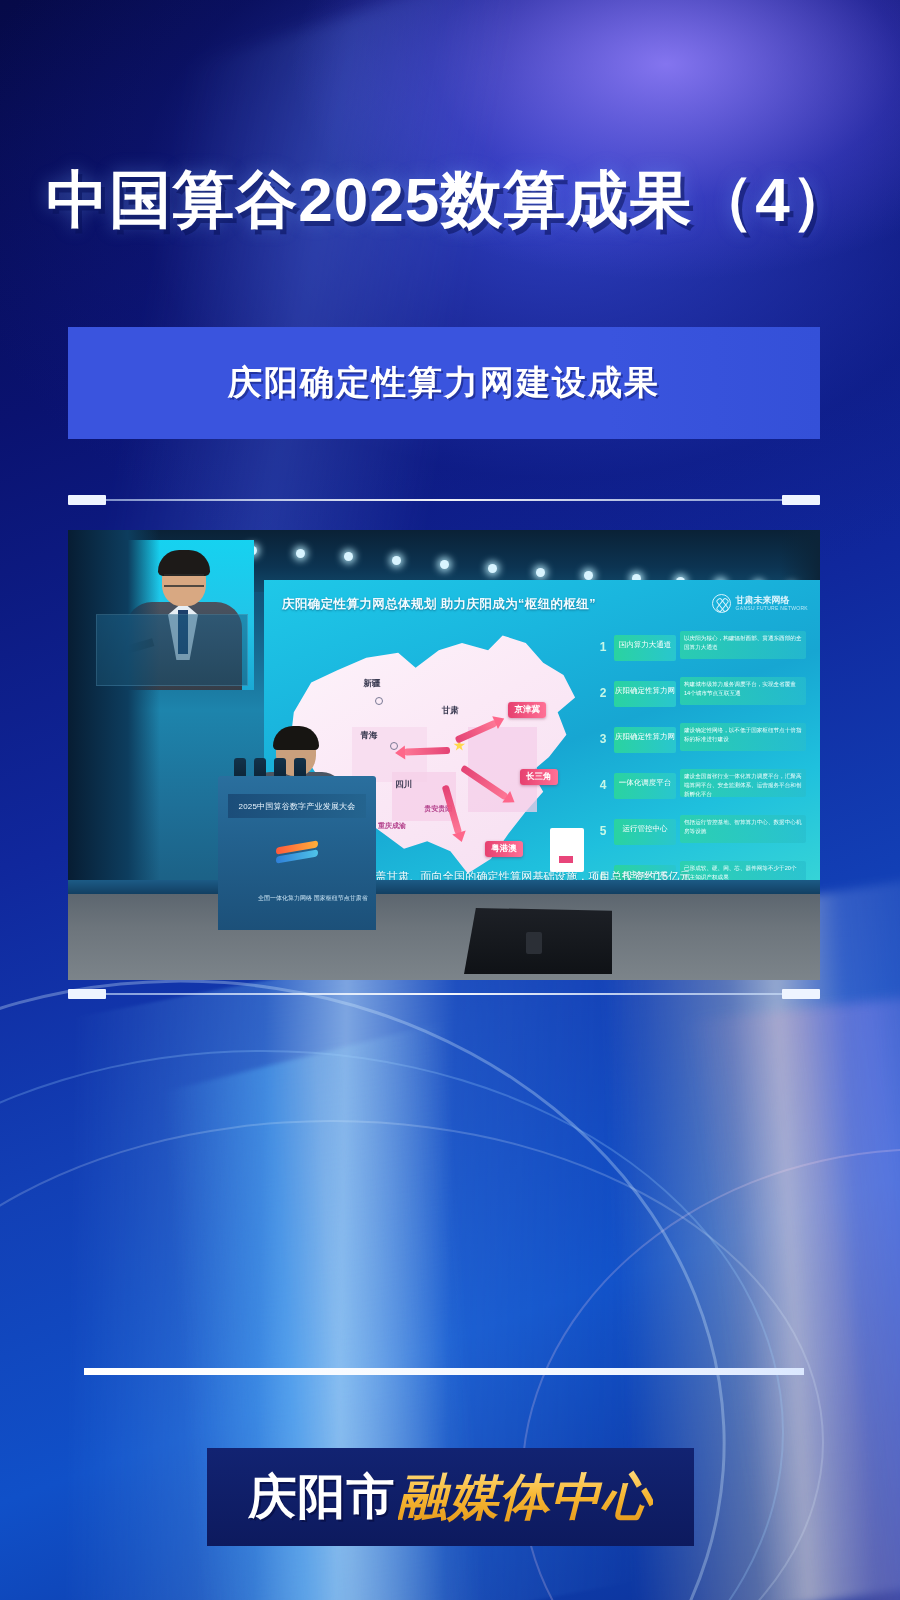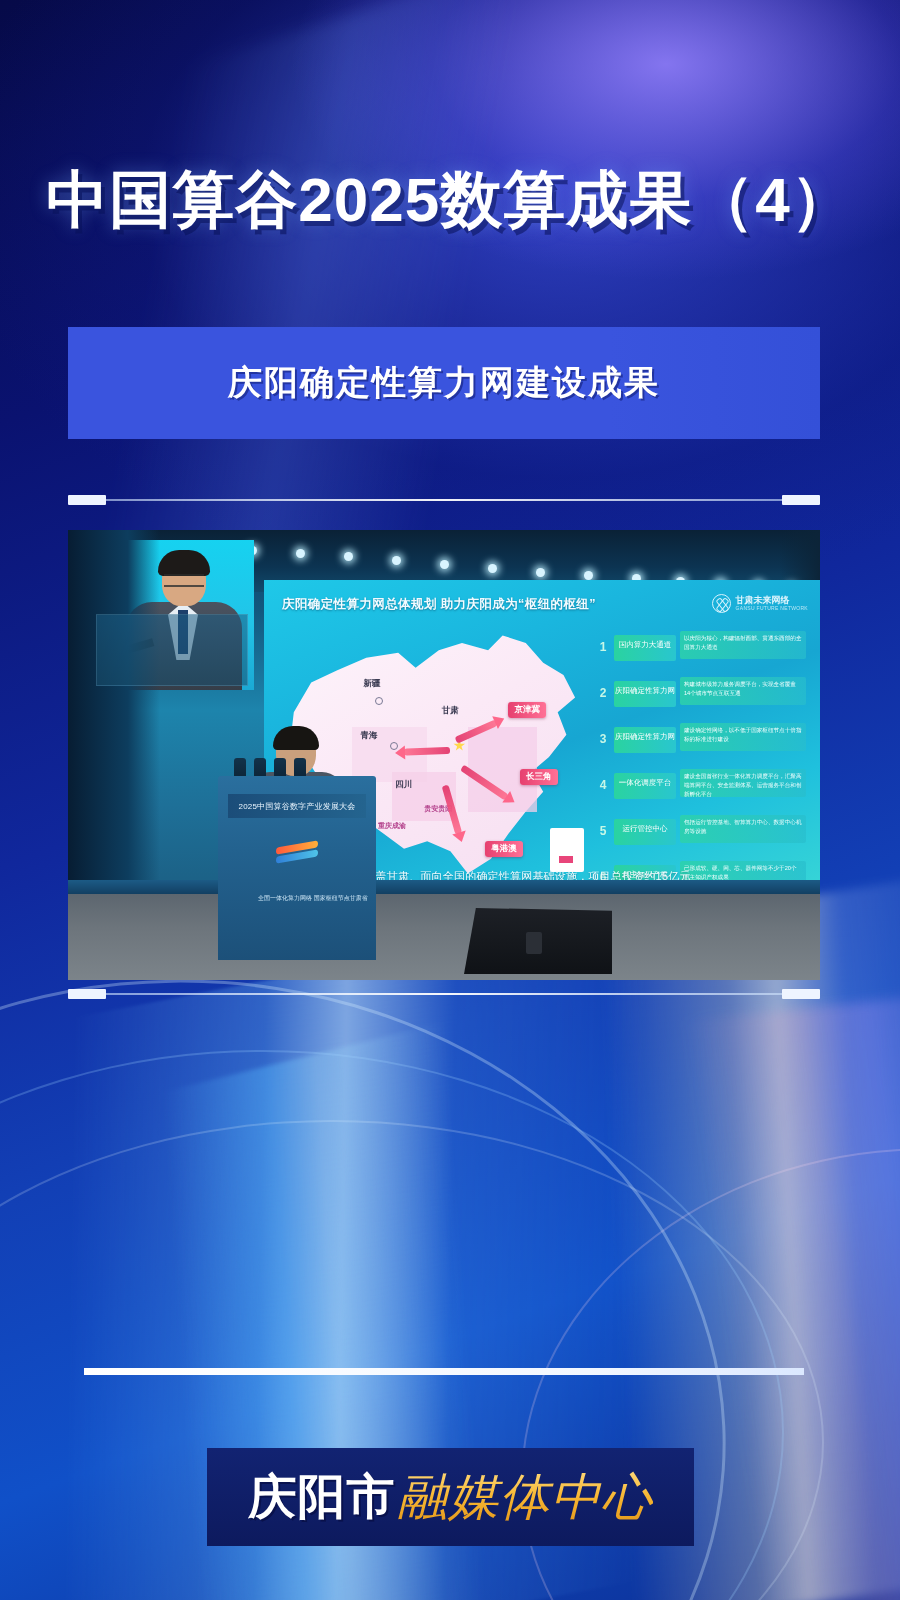--- a/index.html
+++ b/index.html
@@ -250,21 +250,21 @@
   .speaker .hair{position:absolute;left:37px;top:-4px;width:46px;height:24px;border-radius:24px 24px 5px 5px;background:#171512;}
   .speaker .torso{
     position:absolute;left:12px;top:42px;width:96px;height:92px;border-radius:22px 22px 4px 4px;
     background:linear-gradient(180deg,#4c5663 0%,#394350 100%);
   }
   .speaker .shirt{
     position:absolute;left:48px;top:44px;width:26px;height:48px;background:#eef3f7;
     clip-path:polygon(50% 0,100% 20%,70% 100%,30% 100%,0 20%);
   }
   .podium{
-    position:absolute;left:150px;top:246px;width:158px;height:184px;
+    position:absolute;left:150px;top:246px;width:158px;height:154px;
     background:linear-gradient(180deg,#2a6f9e 0%,#23628f 40%,#1c5079 100%);
     border-radius:3px 3px 0 0;
   }
   .podium .bar{
     position:absolute;left:10px;top:18px;width:138px;height:24px;
     background:linear-gradient(90deg,#1b4d79,#24648f);
     display:flex;align-items:center;justify-content:center;
   }
   .podium .bar span{font-size:8px;color:#eaf6ff;white-space:nowrap;letter-spacing:.2px;}
   .podium .emblem{
@@ -310,21 +310,21 @@
   .footer{
     position:absolute;left:207px;top:1448px;width:487px;height:98px;
     background:linear-gradient(180deg,#122372 0%,#0d1a5e 100%);
     display:flex;align-items:center;justify-content:center;gap:2px;
   }
   .footer .w{
     font-size:48px;font-weight:bold;color:#ffffff;letter-spacing:1px;
     text-shadow:2px 2px 0 rgba(5,10,60,.6);
   }
   .footer .g{
-    font-size:50px;font-weight:normal;letter-spacing:1px;
+    font-size:50px;font-weight:bold;letter-spacing:1px;
     color:#f5b62a;
     background:linear-gradient(180deg,#ffe08a 0%,#f7b733 48%,#e09216 100%);
     -webkit-background-clip:text;background-clip:text;-webkit-text-fill-color:transparent;
     text-shadow:none;font-style:italic;
   }
 </style>
 </head>
 <body>
 
 <div class="poster">

